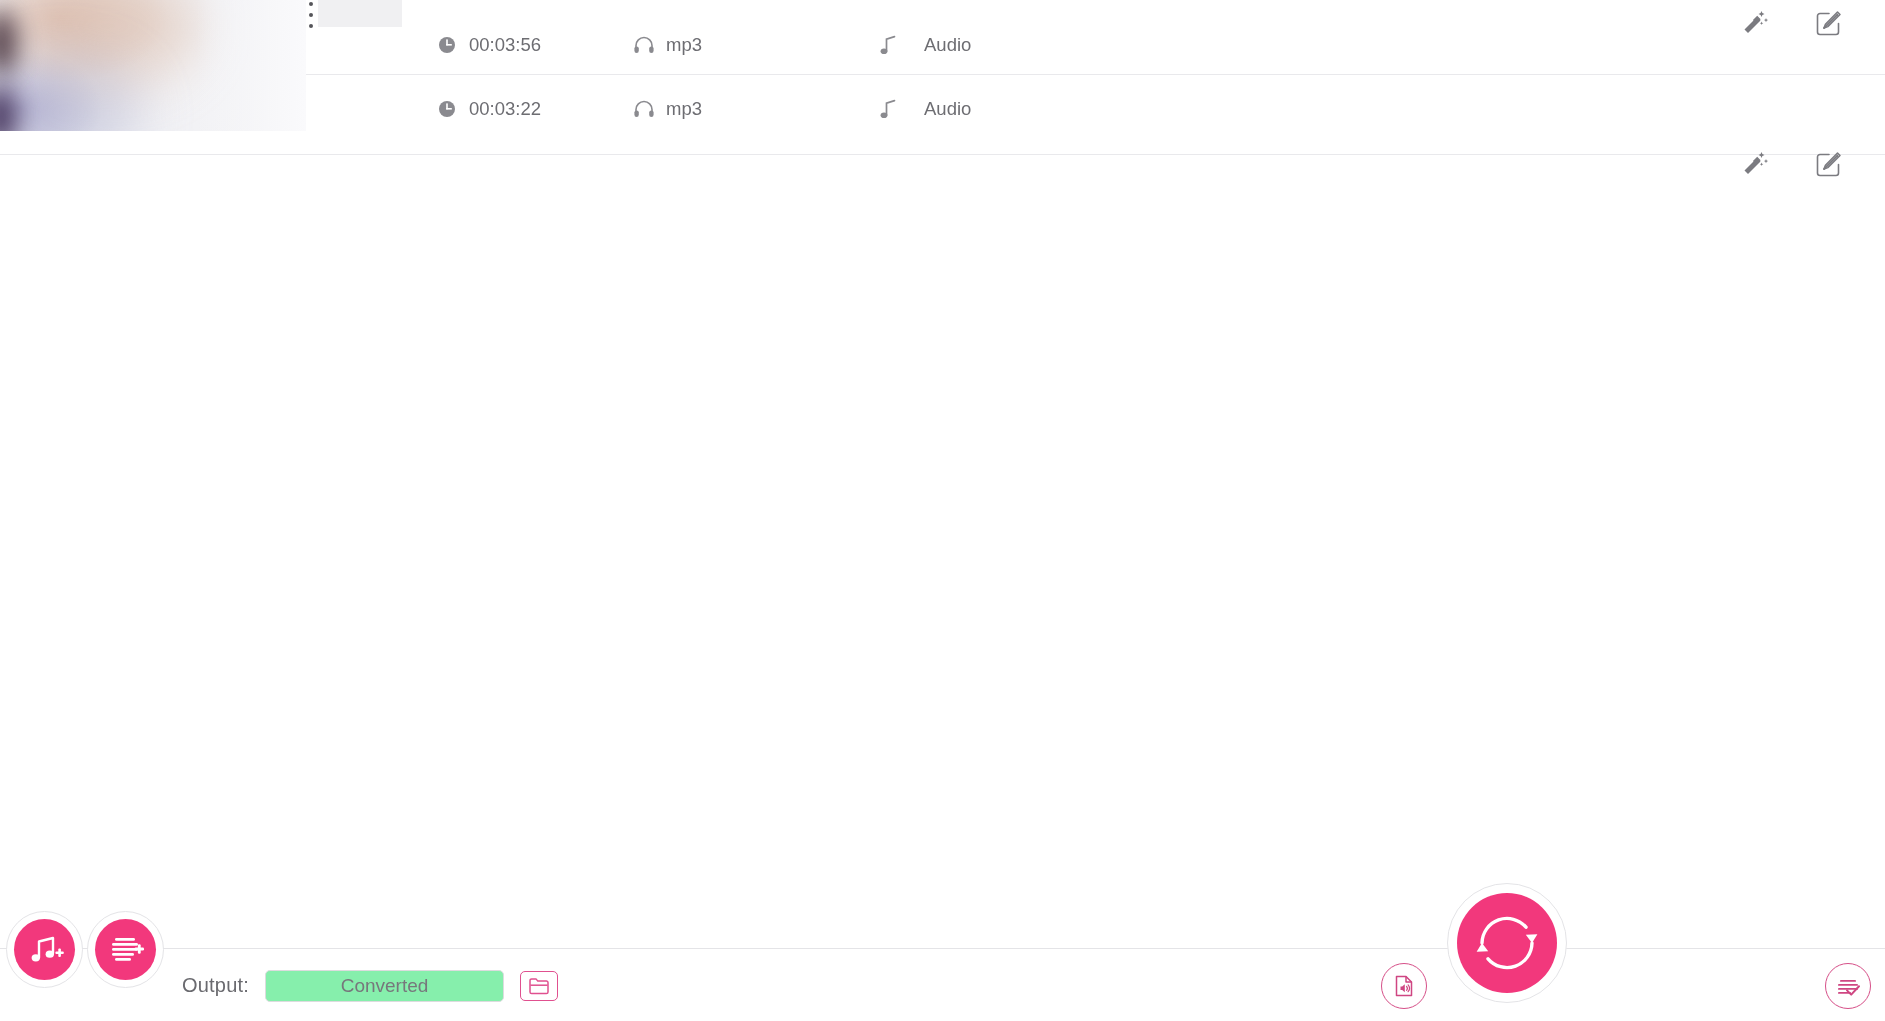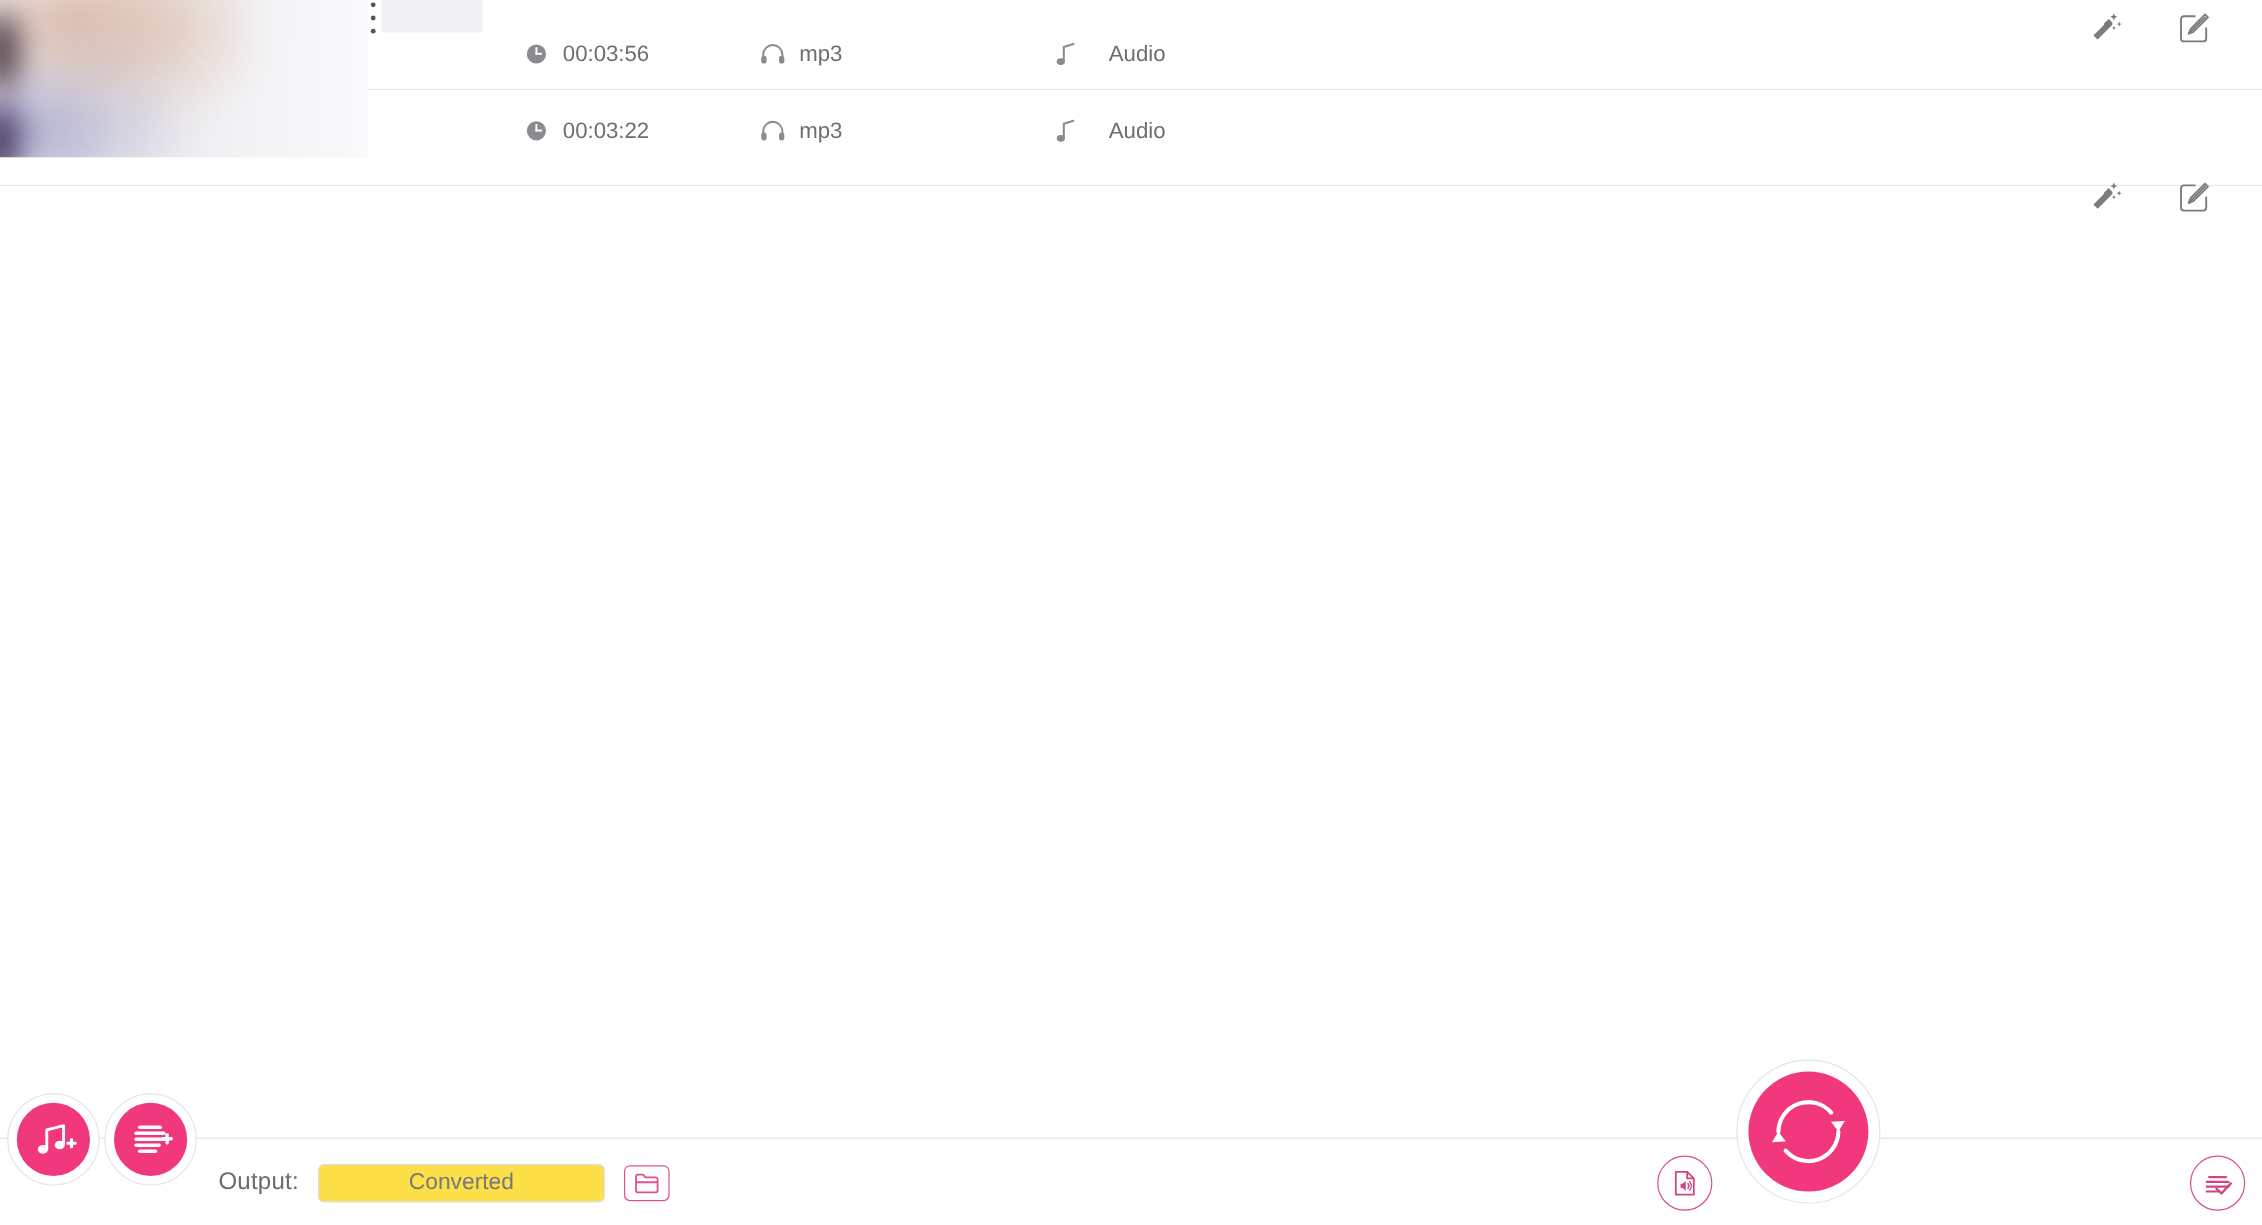--- a/index.html
+++ b/index.html
@@ -265,21 +265,21 @@
 
   .output-label {
     font-size: 20px;
     color: #6a6a6f;
     letter-spacing: .2px;
   }
 
   .output-field {
     width: 239px;
     height: 32px;
-    background: #fde047;
+    background: #86efac;
     border: 1px solid #dcdcde;
     border-radius: 5px;
     display: flex;
     align-items: center;
     justify-content: center;
     font-size: 19px;
     color: #77777c;
     cursor: pointer;
     font-family: "Liberation Sans", sans-serif;
   }

